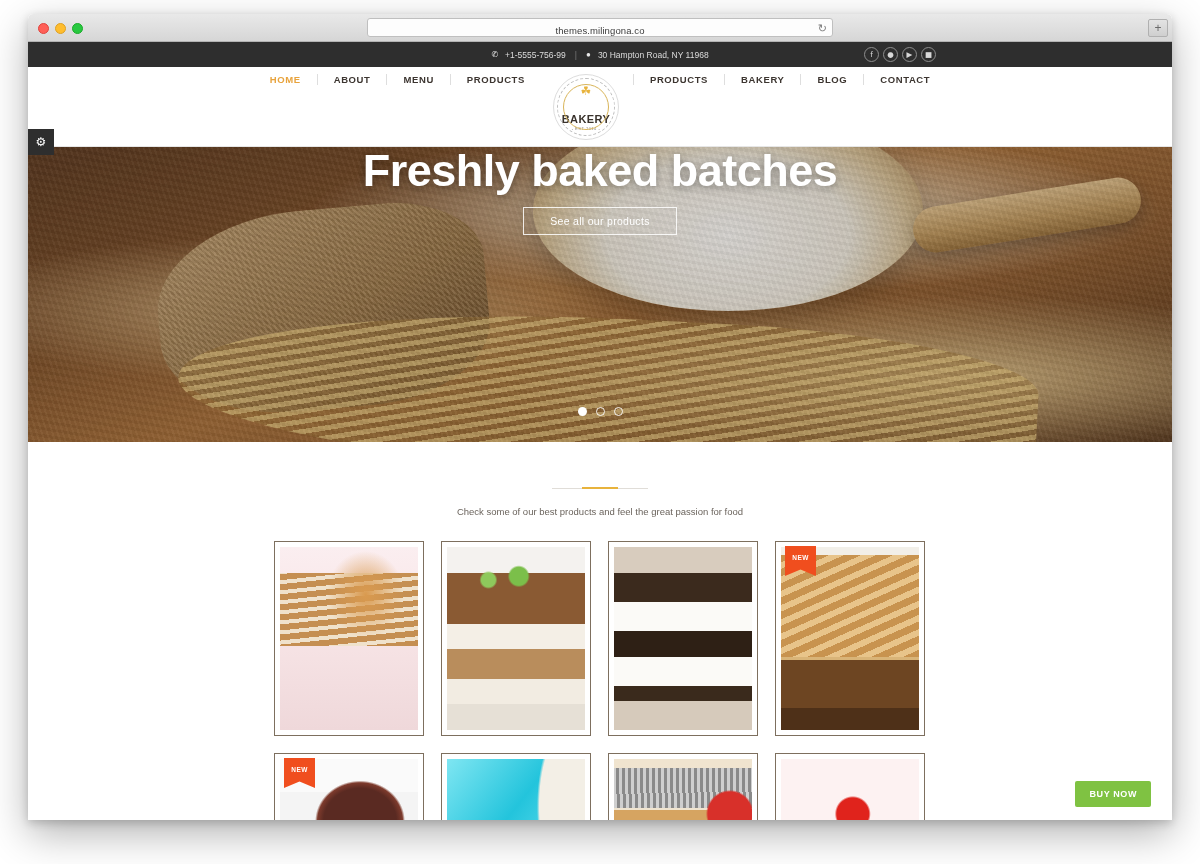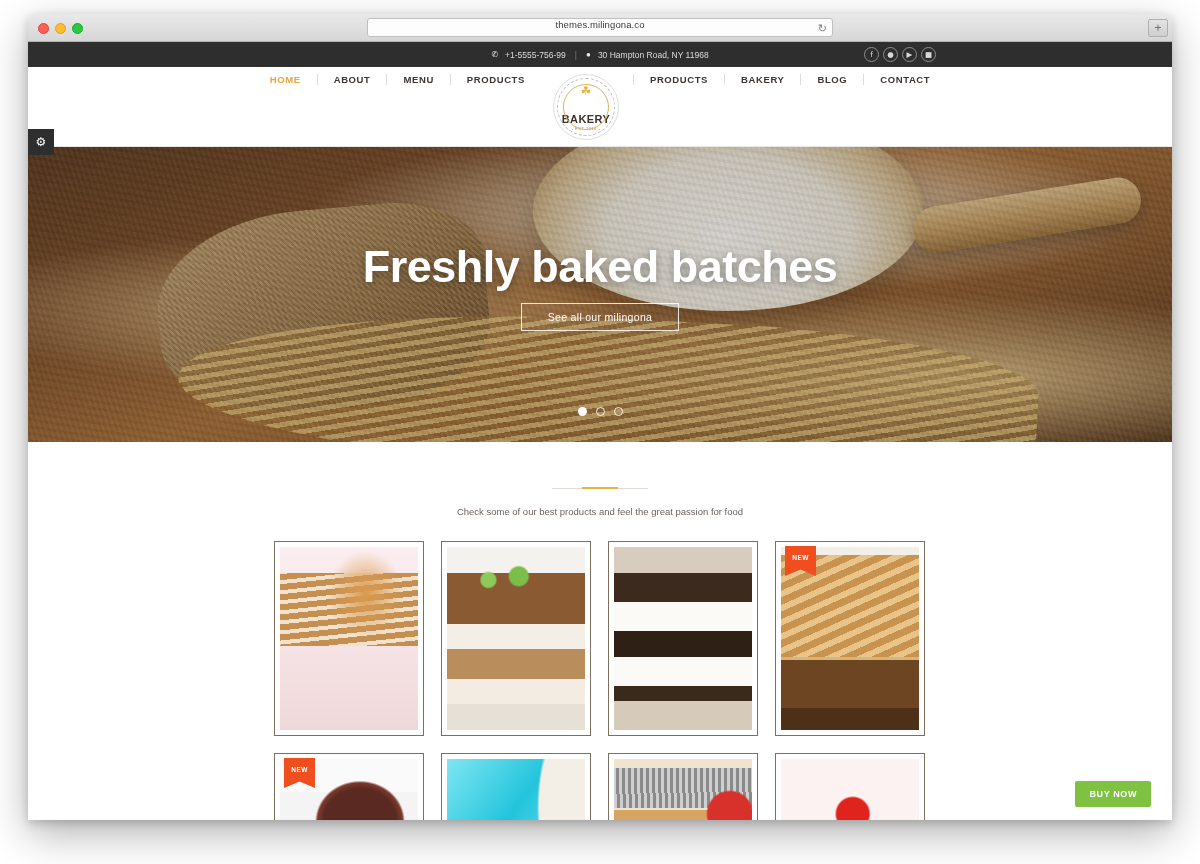--- a/index.html
+++ b/index.html
@@ -33,21 +33,21 @@
   .dot.yellow { background: #ffbd2e; border: 0.5px solid #dea123; }
   .dot.green { background: #28c840; border: 0.5px solid #1aab29; }
 
   .url-bar {
     position: absolute;
     left: 339px; top: 4px;
     width: 466px; height: 19px;
     background: #fdfdfd;
     border: 1px solid #bfbfbf;
     border-radius: 3px;
-    display: flex; align-items: flex-start; justify-content: center;
+    display: flex; align-items: flex-end; justify-content: center;
   }
   .url-text { font-size: 9.5px; color: #3b3b3b; letter-spacing: 0.1px; }
   .reload-icon {
     position: absolute; right: 5px; top: 3px;
     font-size: 11px; color: #7a7a7a; line-height: 13px;
   }
   .newtab-btn {
     position: absolute; right: 4px; top: 5px;
     width: 20px; height: 18px;
     background: linear-gradient(#e3e3e3,#cfcfcf);
@@ -177,21 +177,20 @@
       repeating-linear-gradient(-12deg, rgba(231,199,128,0.85) 0 5px, rgba(168,126,62,0.55) 5px 10px);
     border-radius: 60% 40% 30% 50%;
     transform: rotate(3deg);
     opacity: 0.92;
   }
   .hero-shade { position:absolute; inset:0; background: rgba(40,24,10,0.20); }
 
   .hero-content {
     position: absolute; inset: 0; z-index: 4;
     display: flex; flex-direction: column; align-items: center;
-    padding-top: 96px;
   }
   .hero-title {
     font-size: 45px; font-weight: bold; color: #fff;
     letter-spacing: -0.5px; text-shadow: 0 2px 8px rgba(0,0,0,0.35);
     line-height: 1.05;
   }
   .hero-sub {
     margin-top: 10px; font-size: 11.5px; color: #f3efe9;
     letter-spacing: 2.2px; text-shadow: 0 1px 5px rgba(0,0,0,0.45);
   }
@@ -376,21 +375,21 @@
 
     <div class="hero">
       <div class="hero-bowl"></div>
       <div class="hero-pin"></div>
       <div class="hero-sack"></div>
       <div class="hero-wheat"></div>
       <div class="hero-shade"></div>
 
       <div class="hero-content">
         <div class="hero-title">Freshly baked batches</div>
-        <div class="hero-btn">See all our milingona</div>
+        <div class="hero-btn">See all our products</div>
       </div>
 
       <div class="hero-dots">
         <span class="hdot active"></span>
         <span class="hdot"></span>
         <span class="hdot"></span>
       </div>
     </div>
 
     <div class="products">

